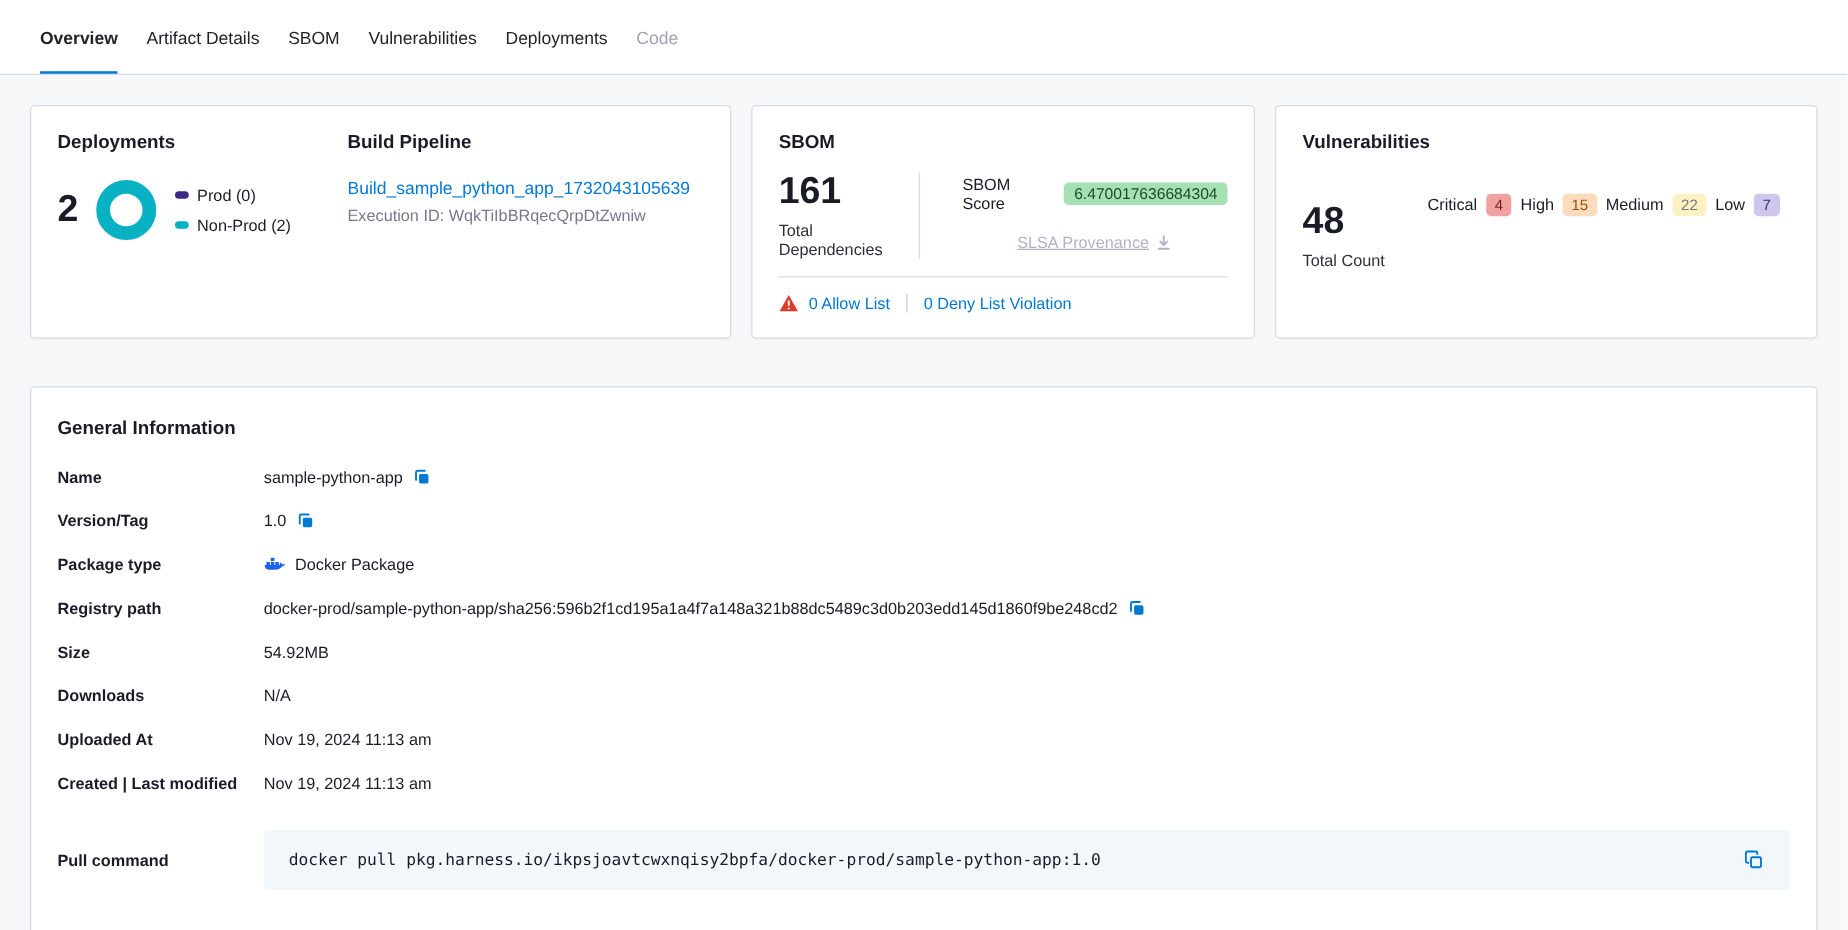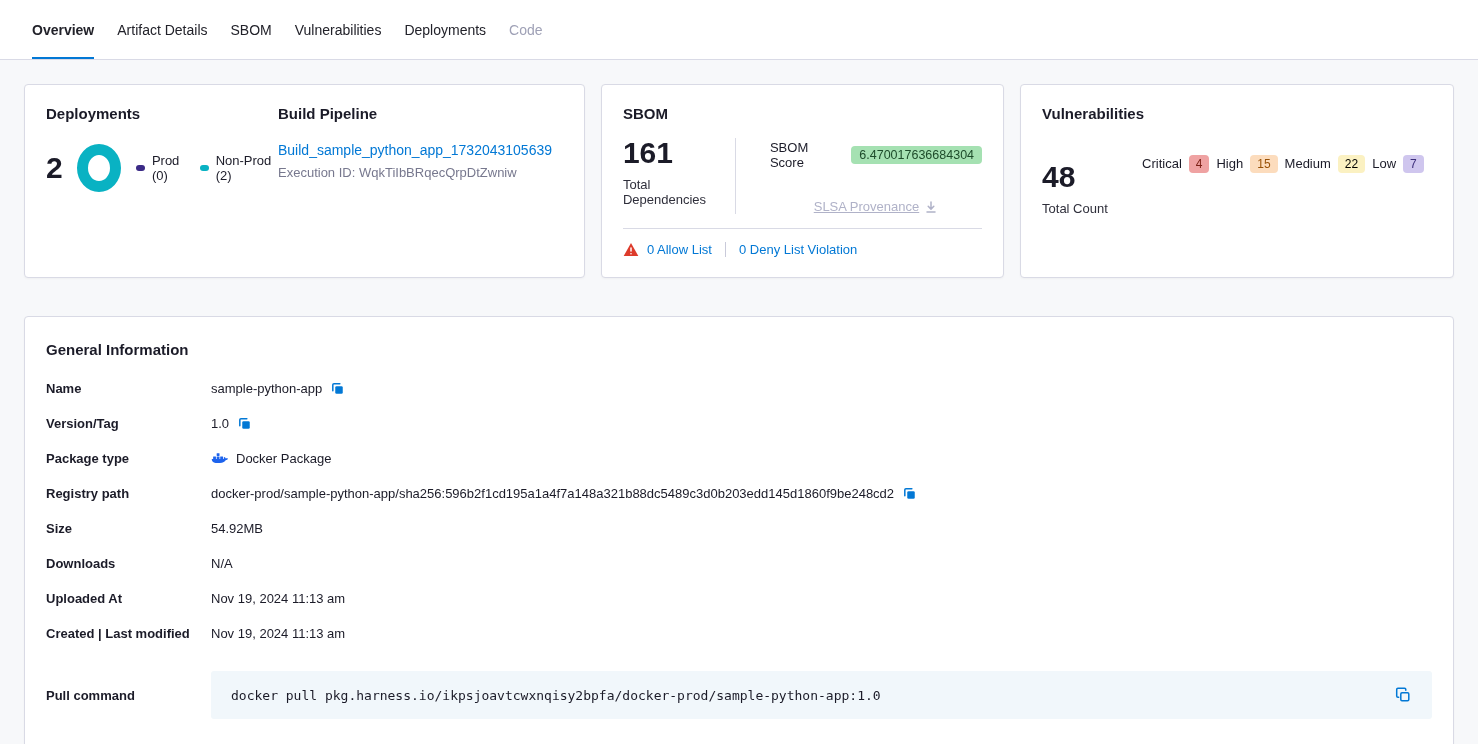--- a/index.html
+++ b/index.html
@@ -38,21 +38,21 @@
   .sub-label { font-size:13px; color:#2f2f3b; margin-top:9px; }
 
   
   .card-deploy { flex:570 1 0; display:flex; }
   .deploy-left { width:232px; flex:0 0 232px; }
   .deploy-stats { display:flex; align-items:center; margin-top:22px; }
   .donut {
     width:48px; height:48px; border-radius:50%;
     border:11px solid #09b2c3; margin-left:14px;
   }
-  .legend { margin-left:15px; display:flex; flex-direction:row; gap:9px; }
+  .legend { margin-left:15px; display:flex; flex-direction:column; gap:9px; }
   .legend-item { display:flex; align-items:center; gap:7px; font-size:13px; }
   .dot { width:11px; height:6px; border-radius:3px; display:inline-block; }
   .dot.prod { background:#3b2a86; }
   .dot.nonprod { background:#09b2c3; }
   .deploy-right { flex:1; }
   .pipeline-link {
     display:inline-block; margin-top:20px; font-size:14px;
     color:#0278d5; text-decoration:none; cursor:pointer;
   }
   .exec-id { margin-top:7px; font-size:13px; color:#77788e; }
@@ -62,37 +62,37 @@
   .sbom-top { display:flex; margin-top:16px; }
   .sbom-left { width:112px; flex:0 0 112px; }
   .vdiv { width:1px; background:#d9dae5; align-self:stretch; margin:0 16px 0 0; }
   .sbom-right { flex:1; padding-left:18px; padding-top:2px; }
   .score-row { display:flex; align-items:center; justify-content:flex-start; gap:8px; }
   .score-label { font-size:13px; color:#1b1b28; }
   .score-badge {
     background:#a5e1b2; color:#1e4c2b; border-radius:4px;
     padding:2px 8px; font-size:12.5px;
   }
-  .slsa-row { display:flex; align-items:center; justify-content:center; gap:5px; margin-top:29px; }
+  .slsa-row { display:flex; align-items:center; justify-content:center; gap:5px; margin-top:16px; }
   .slsa-link { color:#b0b2c8; font-size:13px; text-decoration:underline; cursor:default; }
   .hdiv { border-top:1px solid #d9dae5; margin-top:14px; }
   .sbom-bottom { display:flex; align-items:center; gap:8px; padding-top:13px; }
   .blue-link { color:#0278d5; font-size:13px; text-decoration:none; cursor:pointer; }
   .pipe-sep { width:1px; height:15px; background:#c9cada; margin:0 5px; }
 
   
   .card-vuln { flex:430 1 0; }
   .vuln-body { display:flex; margin-top:32px; }
   .vuln-left { width:100px; flex:0 0 100px; padding-top:8px; }
   .vuln-list { display:flex; flex-direction:row; gap:7px; }
   .sev-row { display:flex; align-items:center; gap:7px; height:19px; font-size:13px; }
   .sev-badge { border-radius:4px; padding:1px 7px; font-size:12px; line-height:16px; }
   .sev-badge.critical { background:#efa2a2; color:#7d2016; }
   .sev-badge.high { background:#fcdcbd; color:#995208; }
-  .sev-badge.medium { background:#fbf1c2; color:#000000; }
+  .sev-badge.medium { background:#fbf1c2; color:#737373; }
   .sev-badge.low { background:#cfc6ee; color:#3c2d7a; }
 
   
   .card-general { margin-top:38px; min-height:448px; padding:24px 21px; }
   .gi-rows { margin-top:13px; }
   .gi-row { display:flex; align-items:center; min-height:35px; }
   .gi-label { width:165px; flex:0 0 165px; font-weight:700; font-size:13px; color:#1b1b28; }
   .gi-value { display:flex; align-items:center; gap:8px; font-size:13px; color:#1b1b28; }
   .copy-btn { background:none; border:none; padding:0; margin:0; cursor:pointer; line-height:0; }
   .gi-row-pull { display:flex; align-items:center; margin-top:20px; }

